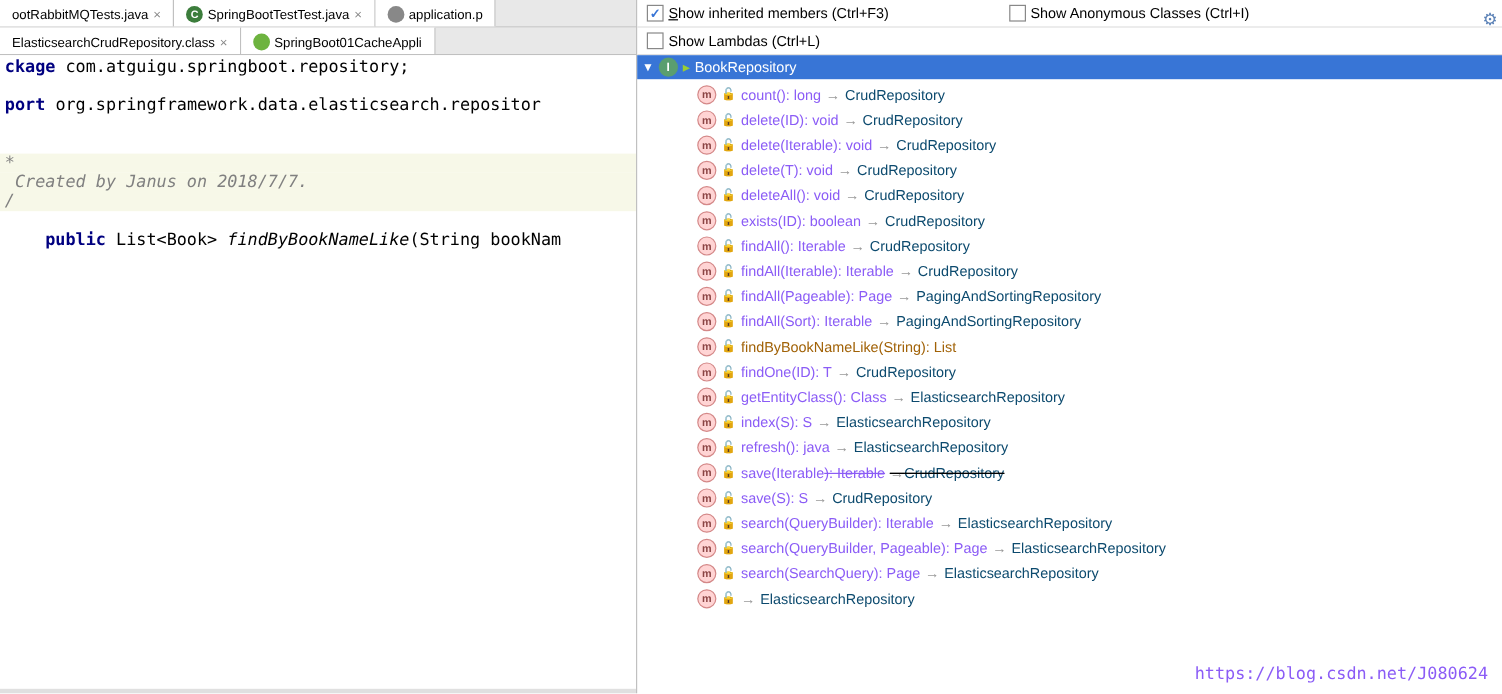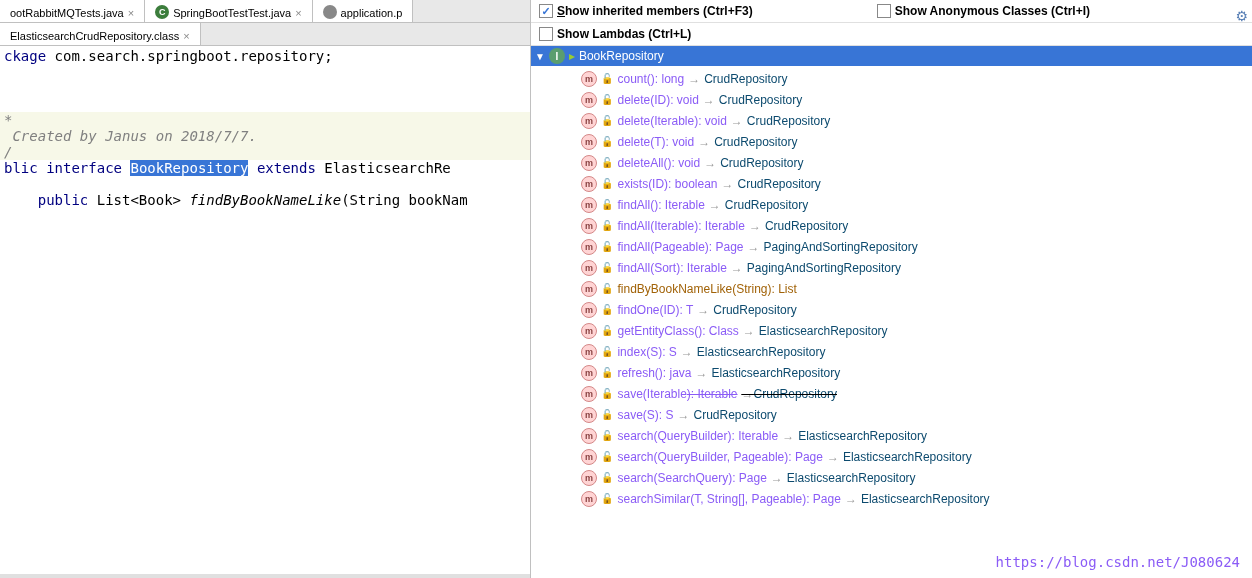--- a/index.html
+++ b/index.html
@@ -8,29 +8,29 @@
     .editor-tabs { display: flex; height: 23px; background: #e8e8e8; border-bottom: 1px solid #c0c0c0; }
     .tab { padding: 3px 10px; display: flex; align-items: flex-end; gap: 4px; background: #ffffff; border-right: 1px solid #c0c0c0; font-size: 11px; }
     .tab-close { color: #888; cursor: pointer; }
     .tab-icon { width: 14px; height: 14px; border-radius: 50%; display: flex; align-items: center; justify-content: center; font-size: 9px; font-weight: bold; }
     .tab-icon.class { background: #3c7d3c; color: #fff; }
     .tab-icon.prop { background: #888; color: #fff; }
     .tab-icon.spring { background: #6db33f; color: #fff; }
     
     .code-area { position: absolute; left: 0; top: 23px; width: 530px; height: 555px; background: #fff; font-family: "Consolas", monospace; font-size: 14px; line-height: 16px; padding: 2px 0; }
     .code-line { white-space: pre; padding: 0 4px; }
-    .kw { color: #000080; font-weight: normal; }
+    .kw { color: #000080; font-weight: bold; }
     .comment-block { background: #f7f8e8; }
     .comment { color: #808080; font-style: italic; }
     .highlight { background: #3875d6; color: #fff; }
     .italic-method { font-style: italic; }
     
     .structure-panel { position: absolute; left: 530px; top: 0; width: 722px; height: 578px; background: #fff; border-left: 1px solid #c0c0c0; }
     .panel-header { display: flex; align-items: center; padding: 4px 8px; gap: 8px; border-bottom: 1px solid #e0e0e0; }
-    .checkbox-row { display: flex; gap: 4px; font-weight: bold; }
+    .checkbox-row { display: flex; gap: 4px; }
     .checkbox { width: 14px; height: 14px; border: 1px solid #888; display: flex; align-items: center; justify-content: center; font-size: 11px; }
     .checkbox.checked::after { content: "✓"; color: #3875d6; font-weight: bold; }
     .underline { text-decoration: underline; }
     .gear { position: absolute; right: 4px; top: 8px; color: #587fb5; font-size: 14px; }
     
     .panel-header-2 { display: flex; align-items: center; padding: 4px 8px; border-bottom: 1px solid #e0e0e0; }
     
     .tree-root { background: #3875d6; color: #fff; padding: 2px 4px; display: flex; align-items: center; gap: 4px; }
     .expand-arrow { color: #fff; font-size: 10px; }
     .root-icon { width: 16px; height: 16px; background: #5a9e6f; border-radius: 50%; display: inline-flex; align-items: center; justify-content: center; font-size: 10px; font-weight: bold; }
@@ -64,42 +64,46 @@
   <div class="tab">
       <span class="tab-icon prop"></span>
       <span>application.p</span>
     </div>
 </div>
 <div class="editor-tabs" style="top:0">
   <div class="tab">
       <span>ElasticsearchCrudRepository.class</span>
       <span class="tab-close">×</span>
     </div>
+  <div class="tab">
+      <span class="tab-icon spring"></span>
+      <span>SpringBoot01CacheAppli</span>
+    </div>
 </div>
 
 <div class="code-area" style="top:46px">
-  <div class="code-line"><span class="kw">ckage </span><span>com.search.springboot.repository;</span></div>
-  <div class="code-line">&nbsp;</div>
+  <div class="code-line"><span class="kw">ckage </span><span>com.atguigu.springboot.repository;</span></div>
+  <div class="code-line">&nbsp;</div>
+  <div class="code-line"><span class="kw">port </span><span>org.springframework.data.elasticsearch.repositor</span></div>
   <div class="code-line">&nbsp;</div>
   <div class="code-line">&nbsp;</div>
   <div class="code-line comment-block"><span class="comment">*</span></div>
   <div class="code-line comment-block"><span class="comment"> Created by Janus on 2018/7/7.</span></div>
   <div class="code-line comment-block"><span class="comment">/</span></div>
-  <div class="code-line"><span class="kw">blic </span><span class="kw">interface </span><span class="highlight">BookRepository</span><span class="kw"> extends </span><span>ElasticsearchRe</span></div>
   <div class="code-line">&nbsp;</div>
   <div class="code-line"><span class="kw">    public </span><span>List&lt;Book&gt; </span><span class="italic-method">findByBookNameLike</span><span>(String bookNam</span></div>
 </div>
 
 <div class="structure-panel">
   <div class="panel-header">
     <div class="checkbox-row">
       <span class="checkbox checked"></span>
       <span><span class="underline">S</span><span>how inherited members (Ctrl+F3)</span></span>
     </div>
-    <div class="checkbox-row" style="margin-left:116px">
+    <div class="checkbox-row" style="margin-left:92px">
       <span class="checkbox"></span>
       <span>Show Anonymous Classes (Ctrl+I)</span>
     </div>
     <span class="gear">⚙</span>
   </div>
   <div class="panel-header-2">
     <div class="checkbox-row">
       <span class="checkbox"></span>
       <span>Show Lambdas (Ctrl+L)</span>
     </div>
@@ -244,21 +248,20 @@
       <div class="tree-item">
         <span class="method-icon">m</span>
         <span class="lock-icon">🔓</span>
         <span class="item-text ">search(SearchQuery): Page<t> </t></span>
         <span class="arrow">→</span>
         <span class="inherit-from">ElasticsearchRepository</span>
       </div>
       <div class="tree-item">
         <span class="method-icon">m</span>
         <span class="lock-icon">🔓</span>
-        <span class="item-text ">searchSimilar(T, String[], Pageable): Page<t> </t></span>
         <span class="arrow">→</span>
         <span class="inherit-from">ElasticsearchRepository</span>
       </div>
     </div>
 </div>
 
 <div class="watermark">https://blog.csdn.net/J080624</div>
 <div class="bottom-bar"></div>
 
 </body></html>

